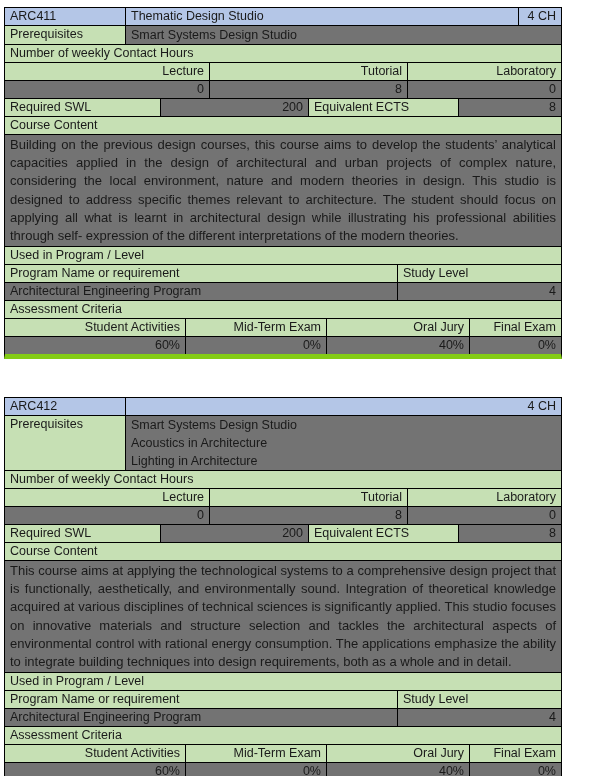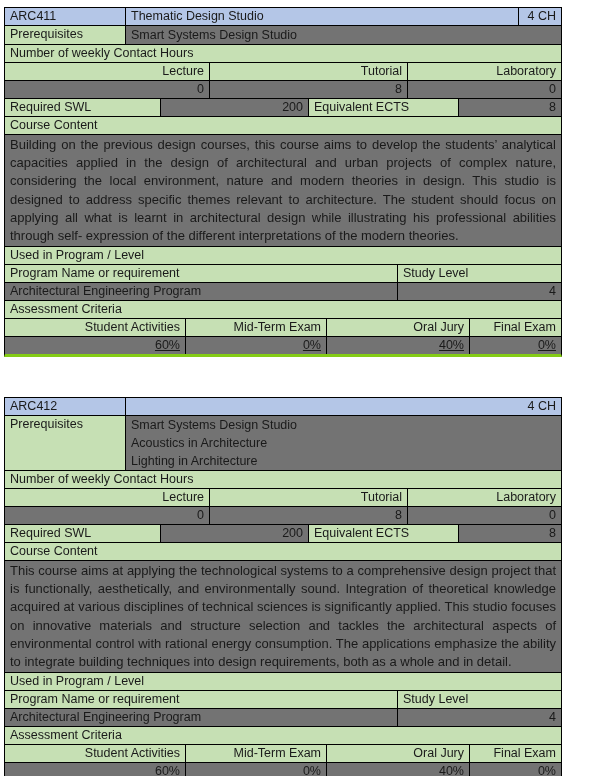--- a/index.html
+++ b/index.html
@@ -1,21 +1,21 @@
 <!DOCTYPE html>
 <html><head>
 <meta charset="utf-8">
 <style>
   html, body { margin:0; padding:0; background:#ffffff; }
   body { width:612px; height:776px; position:relative; font-family:"Liberation Sans", sans-serif; font-size:12.5px; color:#1a1a1a; }
   .course { position:absolute; left:4px; width:558px; }
   .c1 { top:7px; }
   .c2 { top:397px; }
   .row { display:flex; border-left:1px solid #000; border-right:1px solid #000; border-top:1px solid #000; box-sizing:border-box; }
-  .row:last-child { border-bottom:3px solid #84cc16;text-decoration:underline; }
+  .row:last-child { border-bottom:5px solid #84cc16; }
   .cell { box-sizing:border-box; padding:0 5px; line-height:17px; border-left:1px solid #000; white-space:nowrap; overflow:hidden; }
   .cell:first-child { border-left:none; }
   .blue { background:#b4c6e7; }
   .green { background:#c6e0b4; }
   .white { background:#737373; }
   .center { text-align:right; }
   .full { flex:1; }
   .para { white-space:normal; text-align:justify; line-height:18.2px; padding:1px 5px 1px 5px; font-size:13px; }
   .prereq-list div { line-height:18px; }
 </style>

